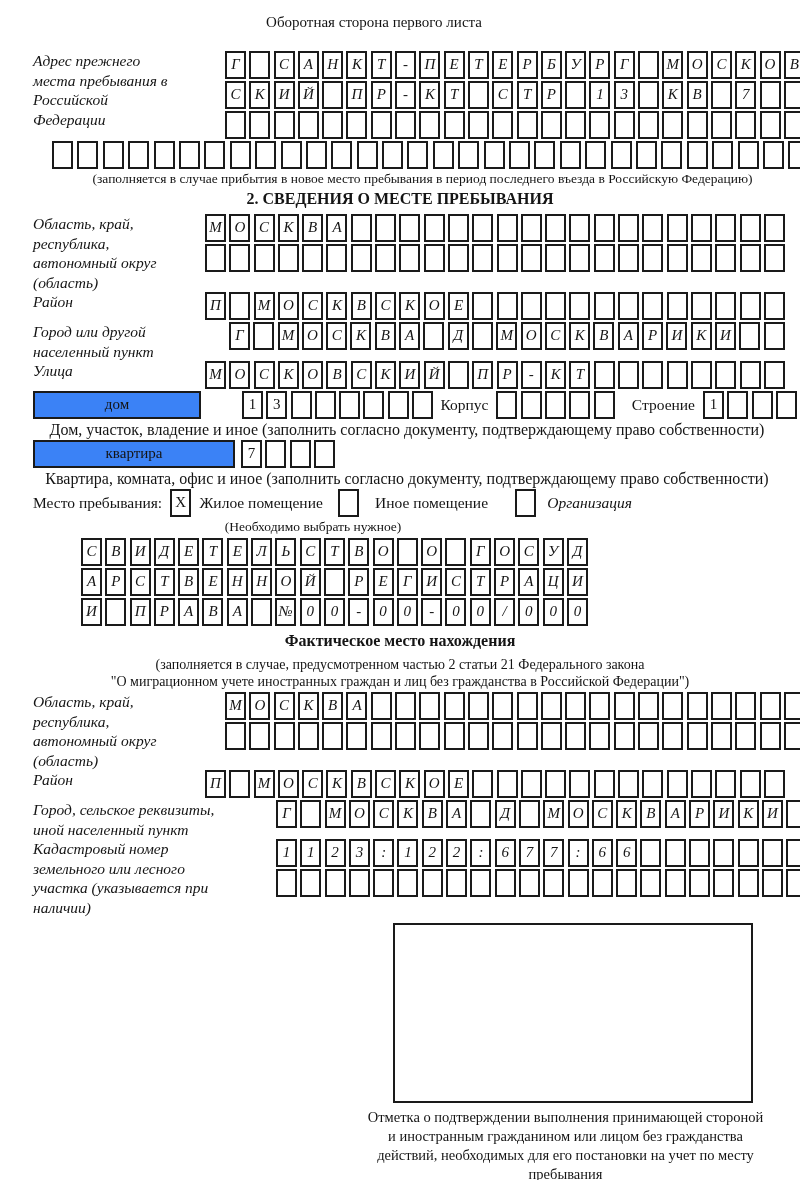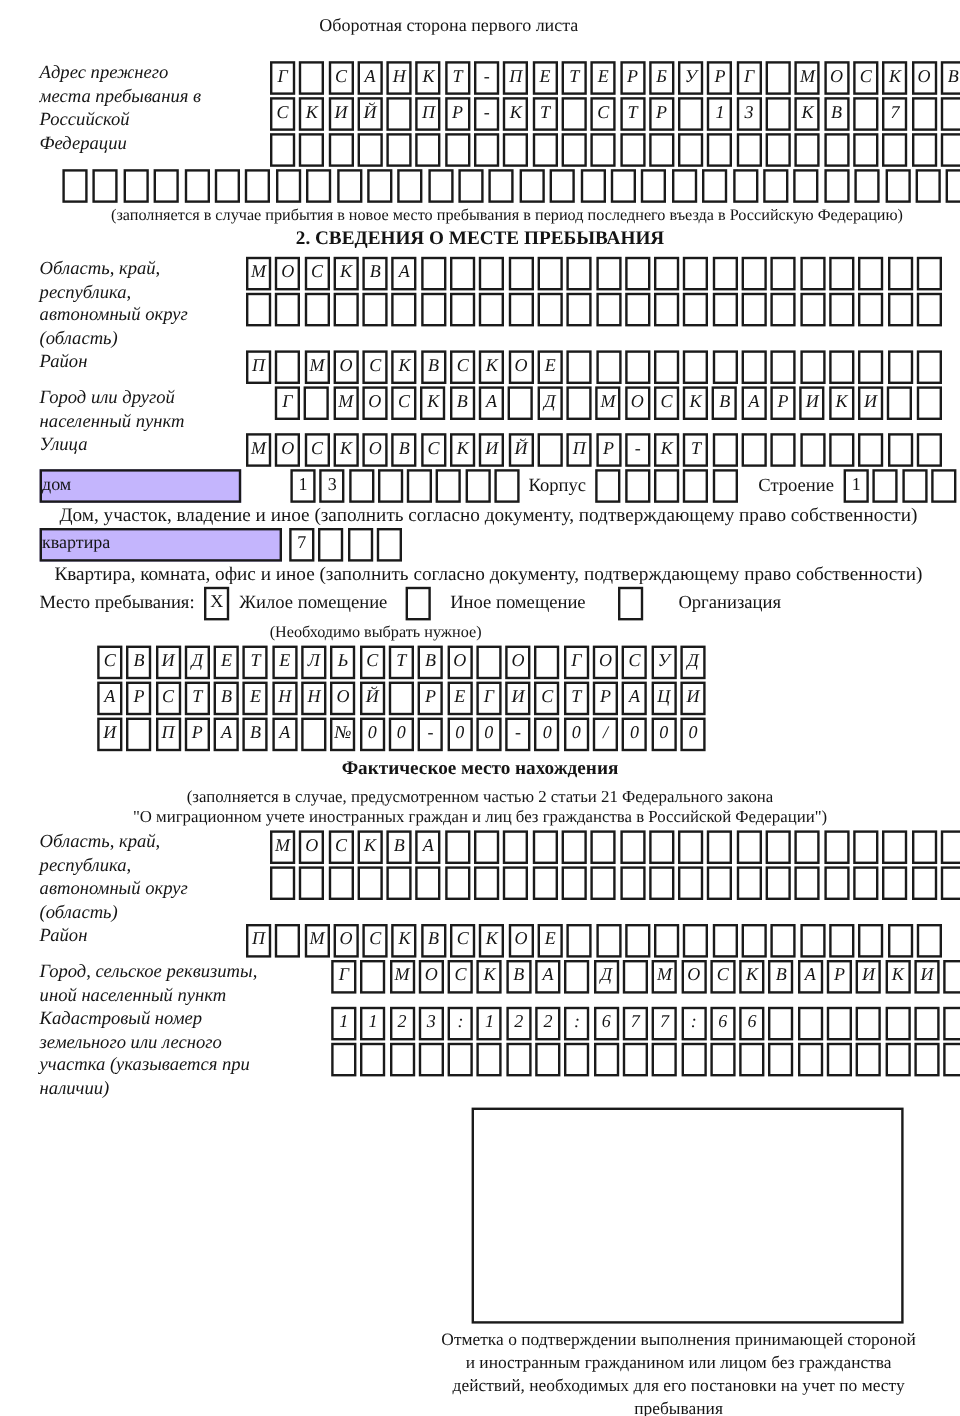--- a/index.html
+++ b/index.html
@@ -16,22 +16,22 @@
         border:2px solid #1a1a1a;margin-right:3.3px;text-align:center;
         font-size:15px;line-height:23px;vertical-align:top;background:#fff;}
   .wide-row{margin-left:4px;}
   .wide-row .cell{margin-right:4.4px;}
   .ind24{margin-left:24px;}
   .caption{font-size:13.5px;text-align:center;line-height:16px;margin-top:1px;padding-left:45px;}
   .cap-left{font-size:16px;text-align:center;line-height:17px;margin-left:14px;margin-bottom:2px;}
   .sec-title{font-weight:bold;font-size:16px;text-align:center;margin:3px 0 6px 0;}
   .sub-cap{font-size:14px;text-align:center;line-height:17px;}
   .label-box{display:inline-block;box-sizing:border-box;border:2px solid #1a1a1a;
-             height:28px;line-height:23px;text-align:left;font-size:15px;
-             vertical-align:top;flex-shrink:0;background:#c4b5fd;}
+             height:28px;line-height:23px;text-align:center;font-size:15px;
+             vertical-align:top;flex-shrink:0;background:#3b82f6;}
   .inline-lbl{font-size:15.5px;line-height:28px;white-space:nowrap;}
   .house-row,.stay-row{display:flex;align-items:flex-start;height:28px;margin-bottom:2px;}
   .stay-row{line-height:28px;font-size:15.5px;}
   .grid-inline{white-space:nowrap;}
   .mt20{margin-top:20px;} .mt4{margin-top:4px;} .mb2{margin-bottom:2px;}
   .choose-note{margin-left:33px;width:560px;text-align:center;font-size:13.5px;line-height:16px;margin-bottom:3px;}
   .stamp-box{margin:6px 0 0 393px;width:356px;height:176px;border:2px solid #1a1a1a;background:#fff;}
   .confirm-note{margin:5px 0 0 363px;width:405px;text-align:center;font-size:14.5px;line-height:19px;}
 </style>
 </head>
@@ -97,21 +97,21 @@
 </div>
 <div class="cap-left">Квартира, комната, офис и иное (заполнить согласно документу, подтверждающему право собственности)</div>
 
 <div class="stay-row indent">
   <span>Место пребывания:</span>
   <span class="cell" style="margin-left:8px;">X</span>
   <span style="margin-left:5px;">Жилое помещение</span>
   <span class="cell" style="margin-left:15px;"></span>
   <span style="margin-left:13px;">Иное помещение</span>
   <span class="cell" style="margin-left:27px;"></span>
-  <span style="margin-left:26px;">Организация</span>
+  <span style="margin-left:8px;font-style:italic;">Организация</span>
 </div>
 <div class="choose-note">(Необходимо выбрать нужное)</div>
 
 <div class="frow indent">
   <div class="grids">
     <div class="grid-row"><span class="cell">С</span><span class="cell">В</span><span class="cell">И</span><span class="cell">Д</span><span class="cell">Е</span><span class="cell">Т</span><span class="cell">Е</span><span class="cell">Л</span><span class="cell">Ь</span><span class="cell">С</span><span class="cell">Т</span><span class="cell">В</span><span class="cell">О</span><span class="cell"></span><span class="cell">О</span><span class="cell"></span><span class="cell">Г</span><span class="cell">О</span><span class="cell">С</span><span class="cell">У</span><span class="cell">Д</span></div>
     <div class="grid-row"><span class="cell">А</span><span class="cell">Р</span><span class="cell">С</span><span class="cell">Т</span><span class="cell">В</span><span class="cell">Е</span><span class="cell">Н</span><span class="cell">Н</span><span class="cell">О</span><span class="cell">Й</span><span class="cell"></span><span class="cell">Р</span><span class="cell">Е</span><span class="cell">Г</span><span class="cell">И</span><span class="cell">С</span><span class="cell">Т</span><span class="cell">Р</span><span class="cell">А</span><span class="cell">Ц</span><span class="cell">И</span></div>
     <div class="grid-row"><span class="cell">И</span><span class="cell"></span><span class="cell">П</span><span class="cell">Р</span><span class="cell">А</span><span class="cell">В</span><span class="cell">А</span><span class="cell"></span><span class="cell">№</span><span class="cell">0</span><span class="cell">0</span><span class="cell">-</span><span class="cell">0</span><span class="cell">0</span><span class="cell">-</span><span class="cell">0</span><span class="cell">0</span><span class="cell">/</span><span class="cell">0</span><span class="cell">0</span><span class="cell">0</span></div>
   </div>
 </div>

